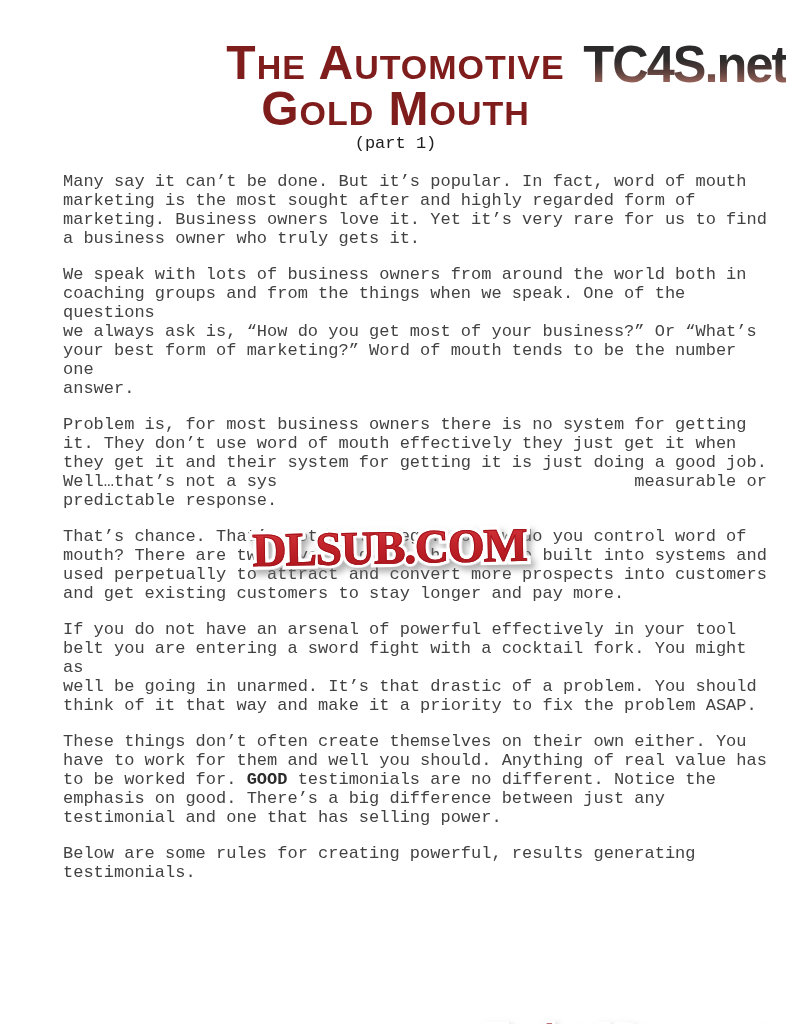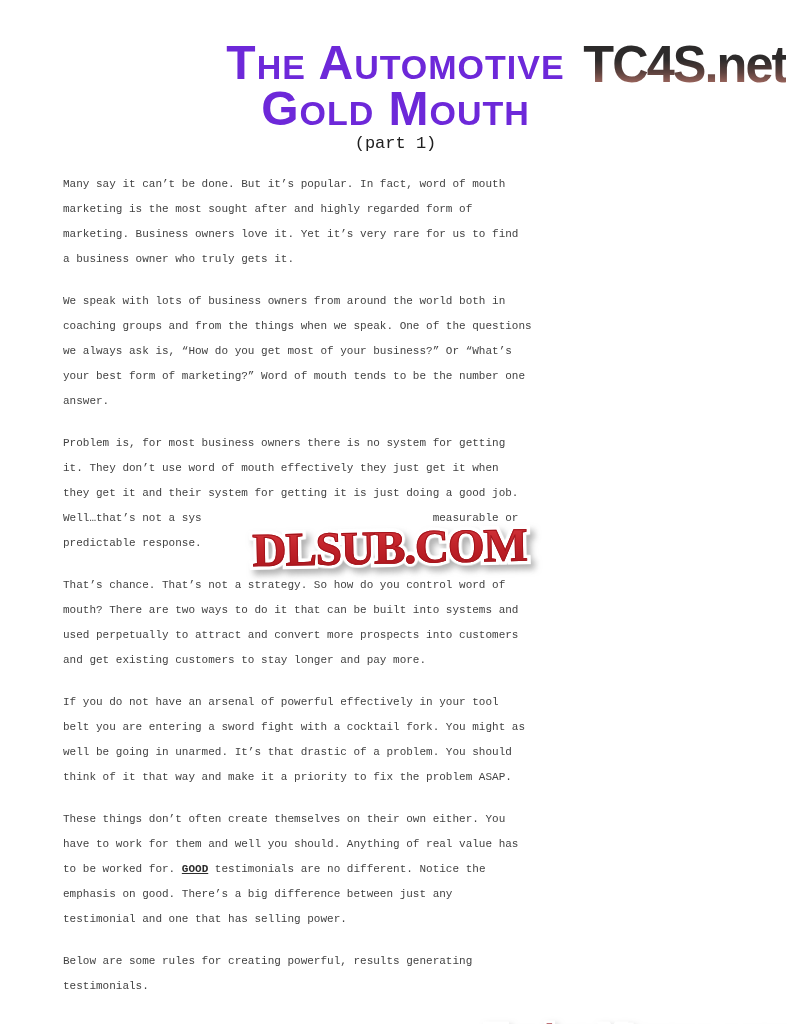--- a/index.html
+++ b/index.html
@@ -31,21 +31,21 @@
 
   
   .masthead{
     margin:40px 0 0 0;
     text-align:center;
     font-family:"Liberation Sans", sans-serif;
     font-weight:bold;
     font-variant:small-caps;
     font-size:48px;
     line-height:46px;
-    color:#6d28d9;
+    color:#7f1d1d;
     letter-spacing:1px;
   }
 
   
   .heading{
     margin-top:42px;
     text-align:center;
     font-family:"Liberation Mono", monospace;
     font-size:32px;
     line-height:34px;
@@ -60,27 +60,27 @@
     font-size:17px;
     line-height:19px;
     color:#202020;
   }
 
   
   .article{
     margin:19px 0 0 63px;
     width:710px;
     font-family:"Liberation Mono", monospace;
-    font-size:11px;
-    line-height:25px;
+    font-size:17px;
+    line-height:19px;
     color:#424242;
   }
   .para{white-space:pre-wrap;margin:0 0 17px 0;}
   .para .b{font-weight:bold;color:#2c2c2c;}
-  .para .u{text-decoration:underline;}
+  .para .u{}
 
   
   .wm{position:absolute;white-space:nowrap;}
   .wm .layer{position:absolute;top:0;line-height:1;}
 
   .wm-dlsub{
     left:252px;top:487px;
     font-family:"Liberation Serif", serif;
     font-weight:bold;
     font-size:47px;

